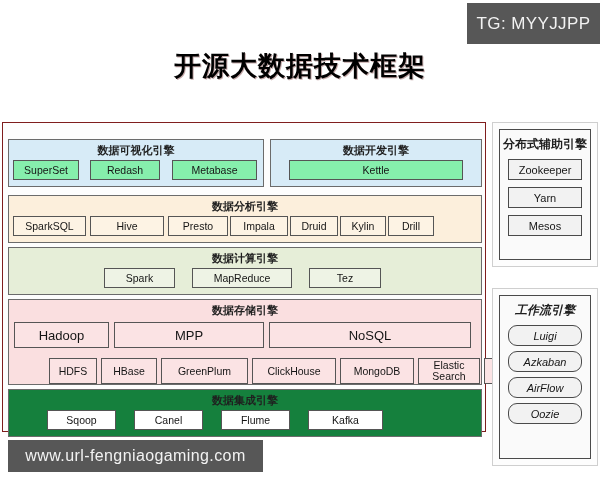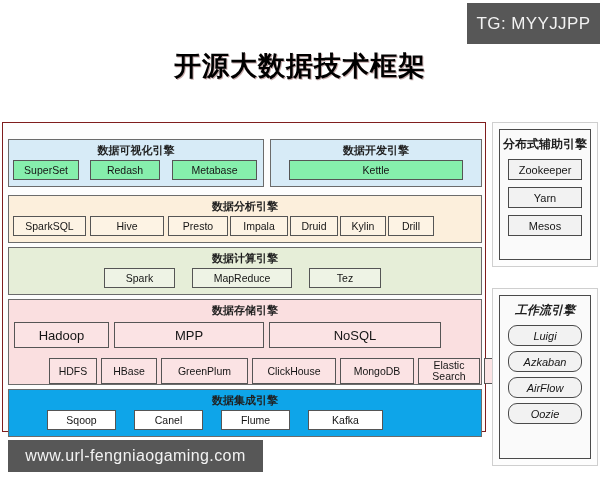--- a/index.html
+++ b/index.html
@@ -107,21 +107,21 @@
     justify-content: center;
     line-height: 1.05;
   }
 
   
   .viz   { background: #d7ebf7; }
   .dev   { background: #d7ebf7; }
   .ana   { background: #fcefdc; }
   .comp  { background: #e6eed8; }
   .stor  { background: #fadfe0; }
-  .integ { background: #0ea5e9; }
+  .integ { background: #15803d; }
 
   .viz .chip, .dev .chip { background: #86efac; }
   .ana .chip  { background: #fdf3e4; }
   .comp .chip { background: #eef3e5; }
   .stor .chip { background: #fbe3e4; }
   .integ .chip{ background: #ffffff; }
 
   .group-box {
     position: absolute;
     box-sizing: border-box;
@@ -233,21 +233,21 @@
       <div class="chip" style="left:183px; width:100px;">MapReduce</div>
       <div class="chip" style="left:300px; width:72px;">Tez</div>
     </div>
   </div>
 
   <div class="layer stor" id="layer-stor">
     <div class="layer-title">数据存储引擎</div>
 
     <div class="group-box" style="left:5px;   top:22px; width:95px;">Hadoop</div>
     <div class="group-box" style="left:105px; top:22px; width:150px;">MPP</div>
-    <div class="group-box" style="left:260px; top:22px; width:172px;">NoSQL</div>
+    <div class="group-box" style="left:260px; top:22px; width:202px;">NoSQL</div>
 
     <div class="chip-row" style="position:absolute; top:54px; left:0; width:100%; height:26px;margin-left:35px;">
       <div class="chip" style="left:5px;   width:48px; height:26px;">HDFS</div>
       <div class="chip" style="left:57px;  width:56px; height:26px;">HBase</div>
       <div class="chip" style="left:117px; width:87px; height:26px;">GreenPlum</div>
       <div class="chip" style="left:208px; width:84px; height:26px;">ClickHouse</div>
       <div class="chip" style="left:296px; width:74px; height:26px;">MongoDB</div>
       <div class="chip two-line" style="left:374px; width:62px; height:26px;">
         <span>Elastic</span>
         <span>Search</span>

